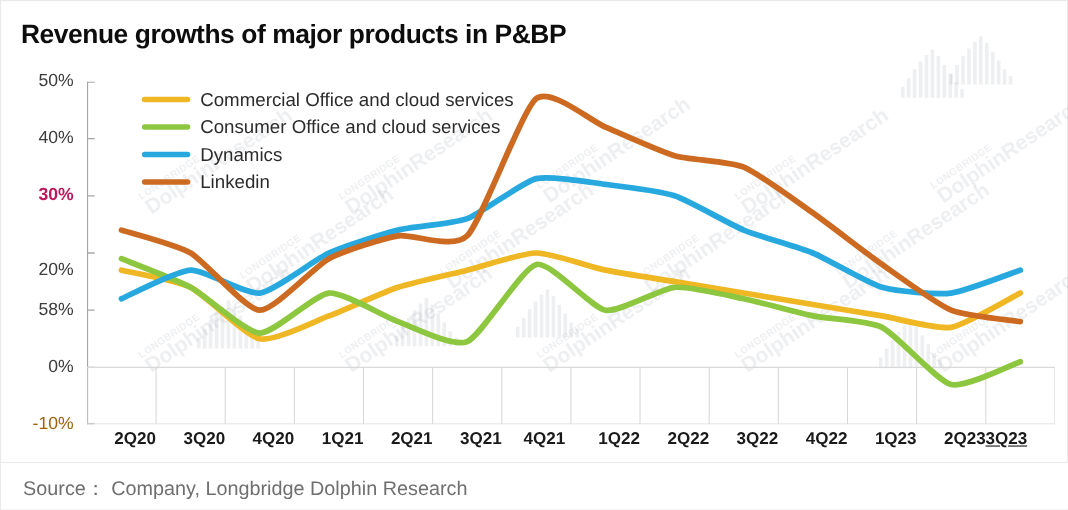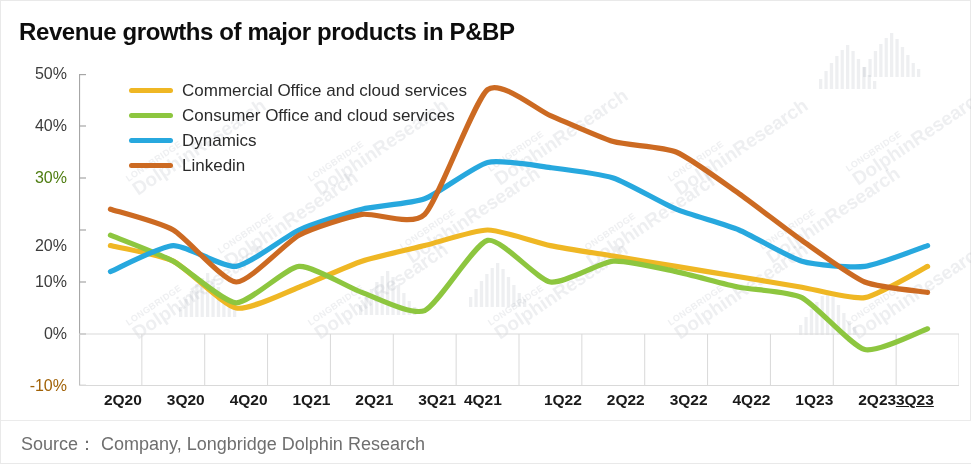--- a/index.html
+++ b/index.html
@@ -272,23 +272,23 @@
           <rect x="37.800000000000004" y="16" width="3.3" height="30" fill="#7b8694"></rect>
           <rect x="43.2" y="24" width="3.3" height="22" fill="#7b8694"></rect>
           <rect x="48.6" y="32" width="3.3" height="14" fill="#7b8694"></rect>
           <rect x="54" y="38" width="3.3" height="8" fill="#7b8694"></rect>
         </svg></div>
     </div>
 
   <div id="yaxis-labels">
       <div class="ylabel" style="top: 377px; color: #a16207;">-10%</div>
       <div class="ylabel" style="top: 325px; color: rgb(60, 60, 60);">0%</div>
-      <div class="ylabel" style="top: 273px; color: rgb(60, 60, 60);">10%</div>
+      <div class="ylabel" style="top: 273px; color: rgb(60, 60, 60);">58%</div>
       <div class="ylabel" style="top: 221px; color: rgb(60, 60, 60); margin-top: 16px;">20%</div>
-      <div class="ylabel" style="top: 169px; color: #4d7c0f;">30%</div>
+      <div class="ylabel" style="top: 169px; color: #be185d; font-weight: bold;">30%</div>
       <div class="ylabel" style="top: 117px; color: rgb(60, 60, 60);">40%</div>
       <div class="ylabel" style="top: 65px; color: rgb(60, 60, 60);">50%</div>
     </div>
 
   <div id="plot-area">
     <svg id="chart-svg" width="880" height="312" viewBox="0 0 880 312">
         <line x1="0.5" y1="0" x2="0.5" y2="312" stroke="#a6a6a6" stroke-width="1.2"></line>
         <line x1="0.5" y1="0.6" x2="7" y2="0.6" stroke="#a6a6a6" stroke-width="1.2"></line>
         <line x1="0.5" y1="311.4" x2="7" y2="311.4" stroke="#a6a6a6" stroke-width="1.2"></line>
         <line x1="0.5" y1="260" x2="7" y2="260" stroke="#a6a6a6" stroke-width="1.2"></line>
@@ -320,21 +320,21 @@
       </svg>
   </div>
 
   <div id="xaxis-labels">
       <div class="xlabel" style="left: 0px; width: 62.8571px;">2Q20</div>
       <div class="xlabel" style="left: 62.8571px; width: 62.8571px;">3Q20</div>
       <div class="xlabel" style="left: 125.714px; width: 62.8571px;">4Q20</div>
       <div class="xlabel" style="left: 188.571px; width: 62.8571px;">1Q21</div>
       <div class="xlabel" style="left: 251.429px; width: 62.8571px;">2Q21</div>
       <div class="xlabel" style="left: 314.286px; width: 62.8571px;">3Q21</div>
-      <div class="xlabel" style="left: 360px; width: 62.8571px;">4Q21</div>
+      <div class="xlabel" style="left: 372px; width: 62.8571px;">4Q21</div>
       <div class="xlabel" style="left: 440px; width: 62.8571px;">1Q22</div>
       <div class="xlabel" style="left: 502.857px; width: 62.8571px;">2Q22</div>
       <div class="xlabel" style="left: 565.714px; width: 62.8571px;">3Q22</div>
       <div class="xlabel" style="left: 628.571px; width: 62.8571px;">4Q22</div>
       <div class="xlabel" style="left: 691.429px; width: 62.8571px;">1Q23</div>
       <div class="xlabel" style="left: 754.286px; width: 62.8571px;">2Q23</div>
       <div class="xlabel" style="left: 792px; width: 62.8571px; text-decoration: underline;">3Q23</div>
     </div>
 
   <div id="legend">

